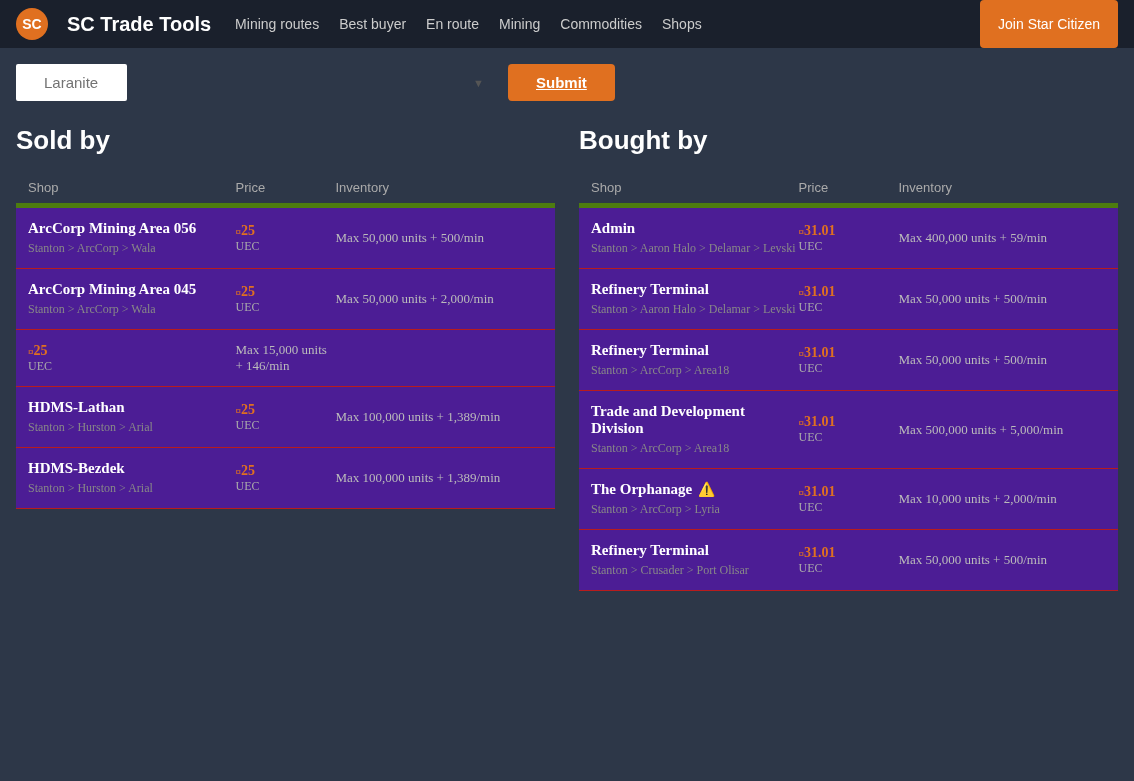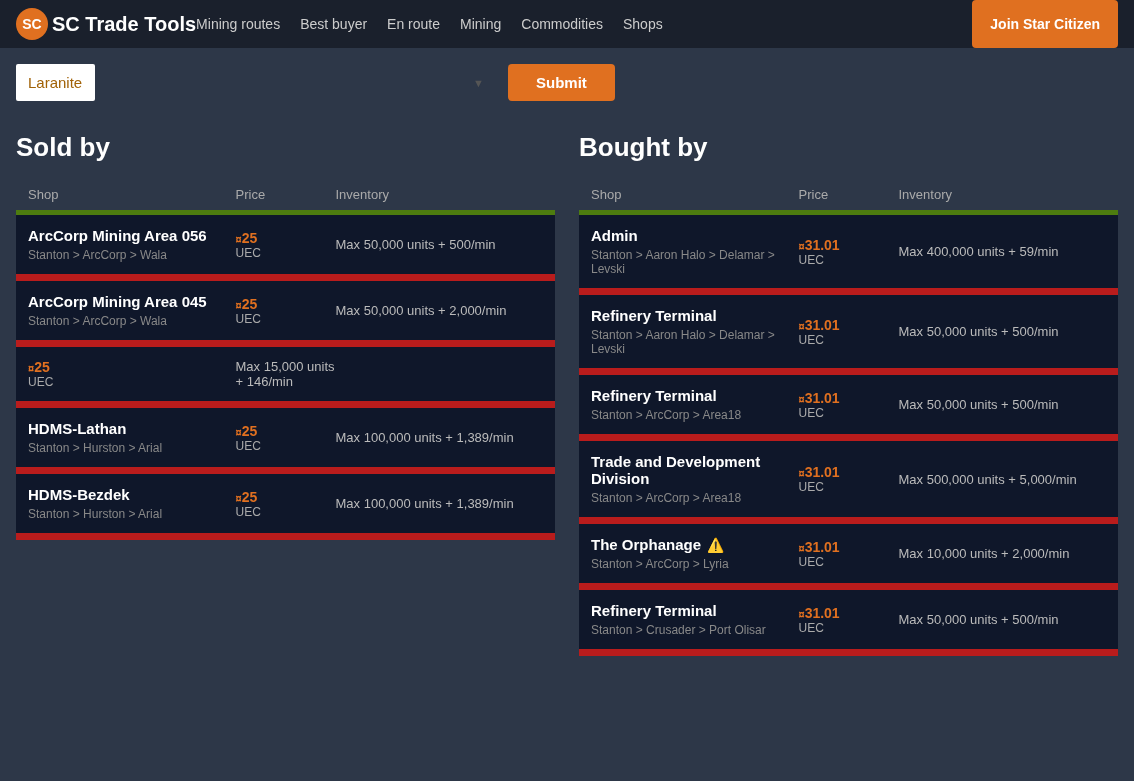--- a/index.html
+++ b/index.html
@@ -9,21 +9,22 @@
     .header {
       background: #1a202c;
       display: flex;
       align-items: center;
       padding: 0 16px;
       height: 48px;
     }
     .logo-area {
       display: flex;
       align-items: center;
-      gap: 4px;
+      gap: 19px;
+      margin-right: 24px;
     }
     .logo-icon {
       width: 32px;
       height: 32px;
       border-radius: 50%;
       background: #e07020;
       display: flex;
       align-items: center;
       justify-content: center;
       color: white;
@@ -48,44 +49,44 @@
       cursor: pointer;
     }
     .join-btn {
       background: #e07020;
       color: white;
       border: none;
       padding: 16px 18px;
       border-radius: 4px;
       font-size: 14px;
       cursor: pointer;
-      font-weight: bold;
+      font-weight: normal;
     }
 
     
     .main {
       padding: 16px 16px;
     }
     .commodity-label {
       color: #aaa;
       font-size: 13px;
       margin-bottom: 6px;
     }
     .commodity-row {
       display: flex;
       gap: 12px;
       align-items: center;
       margin-bottom: 24px;
     }
     .commodity-select {
       flex: 0 0 480px;
       background: white;
-      color: #a16207;
+      color: #737373;
       border: none;
-      padding: 10px 12px;
+      padding: 10px 28px;
       font-size: 15px;
       border-radius: 2px;
       appearance: none;
       -webkit-appearance: none;
       cursor: pointer;
       position: relative;
     }
     .select-wrapper {
       position: relative;
       flex: 0 0 480px;
@@ -102,52 +103,53 @@
     }
     .submit-btn {
       background: #e07020;
       color: white;
       border: none;
       padding: 10px 28px;
       font-size: 15px;
       border-radius: 4px;
       cursor: pointer;
       font-weight: bold;
+      text-decoration: underline;
     }
 
     
     .tables-area {
       display: flex;
       gap: 24px;
     }
     .table-section {
       flex: 1;
-      margin-top: 7px;
     }
     .section-title {
       color: white;
       font-size: 26px;
       font-weight: bold;
       margin-bottom: 16px;
     }
     .table-header {
       display: grid;
       padding: 8px 12px;
       color: #aaa;
       font-size: 13px;
       border-bottom: 5px solid #4d7c0f;
     }
     .sold-table .table-header { grid-template-columns: 1fr 100px 1fr; }
     .bought-table .table-header { grid-template-columns: 1fr 100px 1fr; }
 
     .table-row {
       display: grid;
       padding: 12px 12px;
-      border-bottom: 7px solid #b91c1c;
-      background: #0f172a;
+      border-bottom: 1px solid #b91c1c;
+      background: #4c1d95;
+      font-family: Liberation Serif, serif;
     }
     .sold-table .table-row { grid-template-columns: 1fr 100px 1fr; }
     .bought-table .table-row { grid-template-columns: 1fr 100px 1fr; }
 
     .shop-name {
       color: white;
       font-size: 15px;
       font-weight: bold;
       margin-bottom: 4px;
     }

